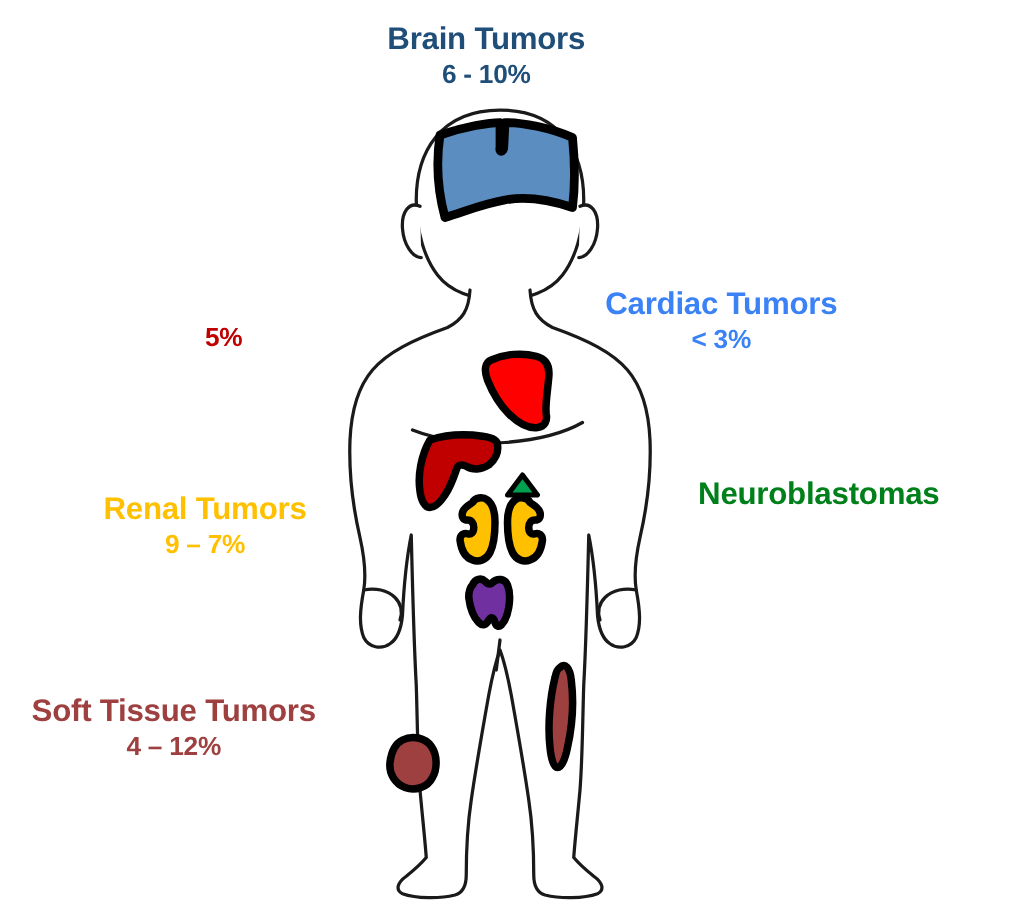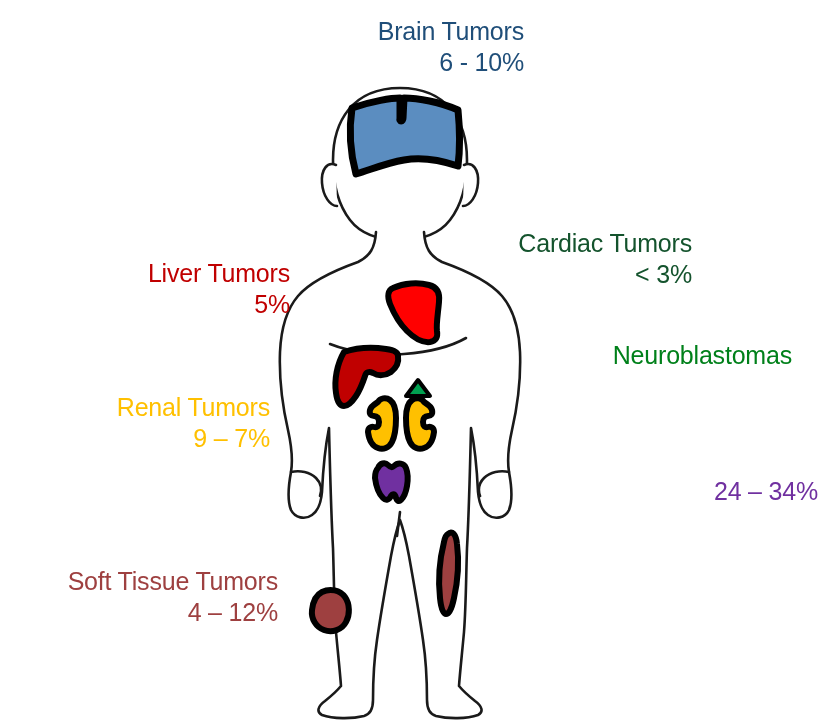--- a/index.html
+++ b/index.html
@@ -16,42 +16,42 @@
   }
   #diagram {
     position: absolute;
     left: 0;
     top: 0;
     width: 824px;
     height: 726px;
   }
   .label {
     position: absolute;
-    text-align: right;
-    font-weight: normal;
+    text-align: center;
+    font-weight: bold;
     line-height: 1.25;
     white-space: nowrap;
     letter-spacing: -0.2px;
   }
   .label .name {
     display: block;
     font-size: 25px;
   }
   .label .value {
     display: block;
-    font-size: 25px;
+    font-size: 21px;
   }
   
   #label-brain      { left: 254px; top: 16px;  width: 270px; }
   #label-cardiac    { left: 462px; top: 228px; width: 230px; }
   #label-neuro      { left: 518px; top: 340px; width: 274px; }
   #label-teratoma   { left: 502px; top: 476px; width: 316px; }
   #label-liver      { left: 68px;  top: 258px; width: 222px; }
   #label-renal      { left: 58px;  top: 392px; width: 212px; }
-  #label-soft       { left: 0px;   top: 566px; width: 278px; }
+  #label-soft       { left: 0px;   top: 554px; width: 278px; }
 </style>
 </head>
 <body>
 
 <svg id="diagram" viewBox="0 0 824 726" xmlns="http://www.w3.org/2000/svg">
 
   <g fill="#ffffff" stroke="#1a1a1a" stroke-width="2.6" stroke-linejoin="round" stroke-linecap="round">
 
     <path d="M400 88
          C 352 88, 333 122, 333 160
@@ -208,35 +208,33 @@
          C 313 601, 316 595, 322 592 Z"></path>
   </g>
 
 </svg>
 
 <div class="label" id="label-brain" style="color: rgb(31, 78, 121);">
   <span class="name">Brain Tumors</span>
   <span class="value">6 - 10%</span>
 </div>
 
-<div class="label" id="label-cardiac" style="color: #14532d;">
+<div class="label" id="label-cardiac" style="color: #3b82f6;">
   <span class="name">Cardiac Tumors</span>
   <span class="value">&lt; 3%</span>
 </div>
 
-<div class="label" id="label-neuro" style="color: rgb(0, 128, 26);">
+<div class="label" id="label-neuro" style="color: rgb(0, 128, 26); margin-top: 40px;">
   <span class="name">Neuroblastomas</span>
 </div>
 
 <div class="label" id="label-teratoma" style="color: rgb(112, 48, 160);">
-  <span class="value">24 – 34%</span>
 </div>
 
 <div class="label" id="label-liver" style="color: rgb(192, 0, 0);">
-  <span class="name">Liver Tumors</span>
   <span class="value">5%</span>
 </div>
 
 <div class="label" id="label-renal" style="color: rgb(255, 192, 0);">
   <span class="name">Renal Tumors</span>
   <span class="value">9 – 7%</span>
 </div>
 
 <div class="label" id="label-soft" style="color: rgb(158, 64, 64);">
   <span class="name">Soft Tissue Tumors</span>

